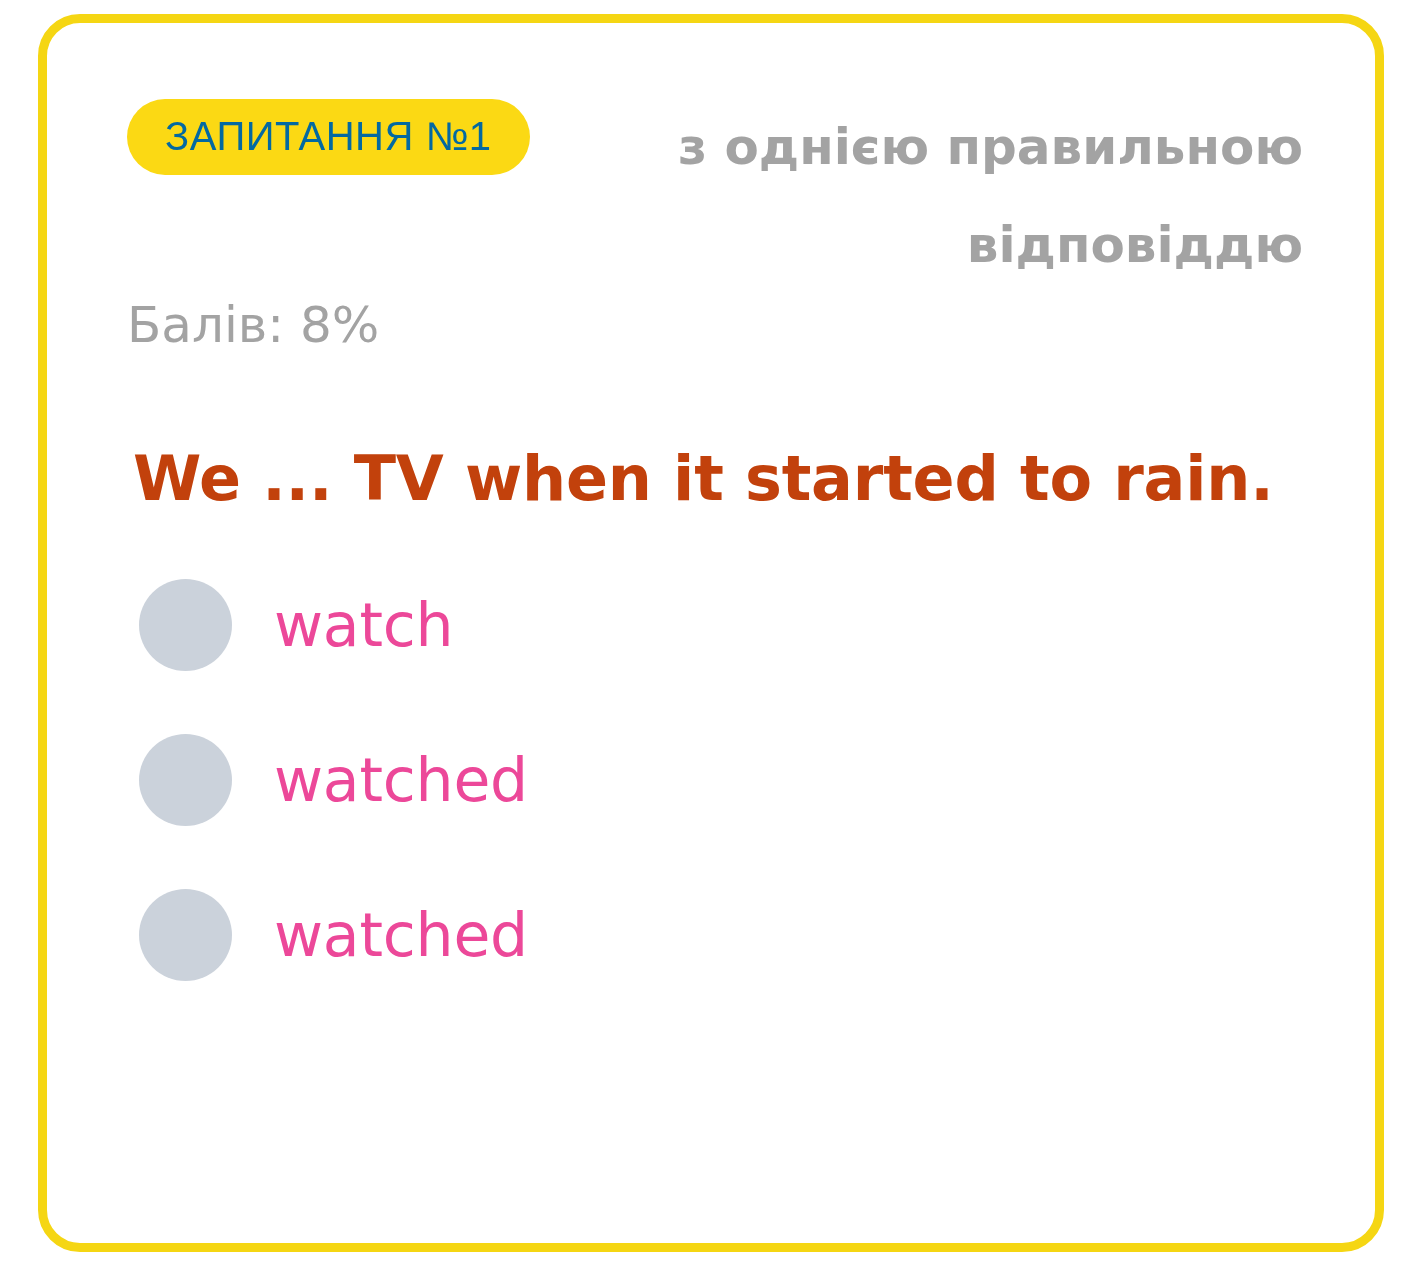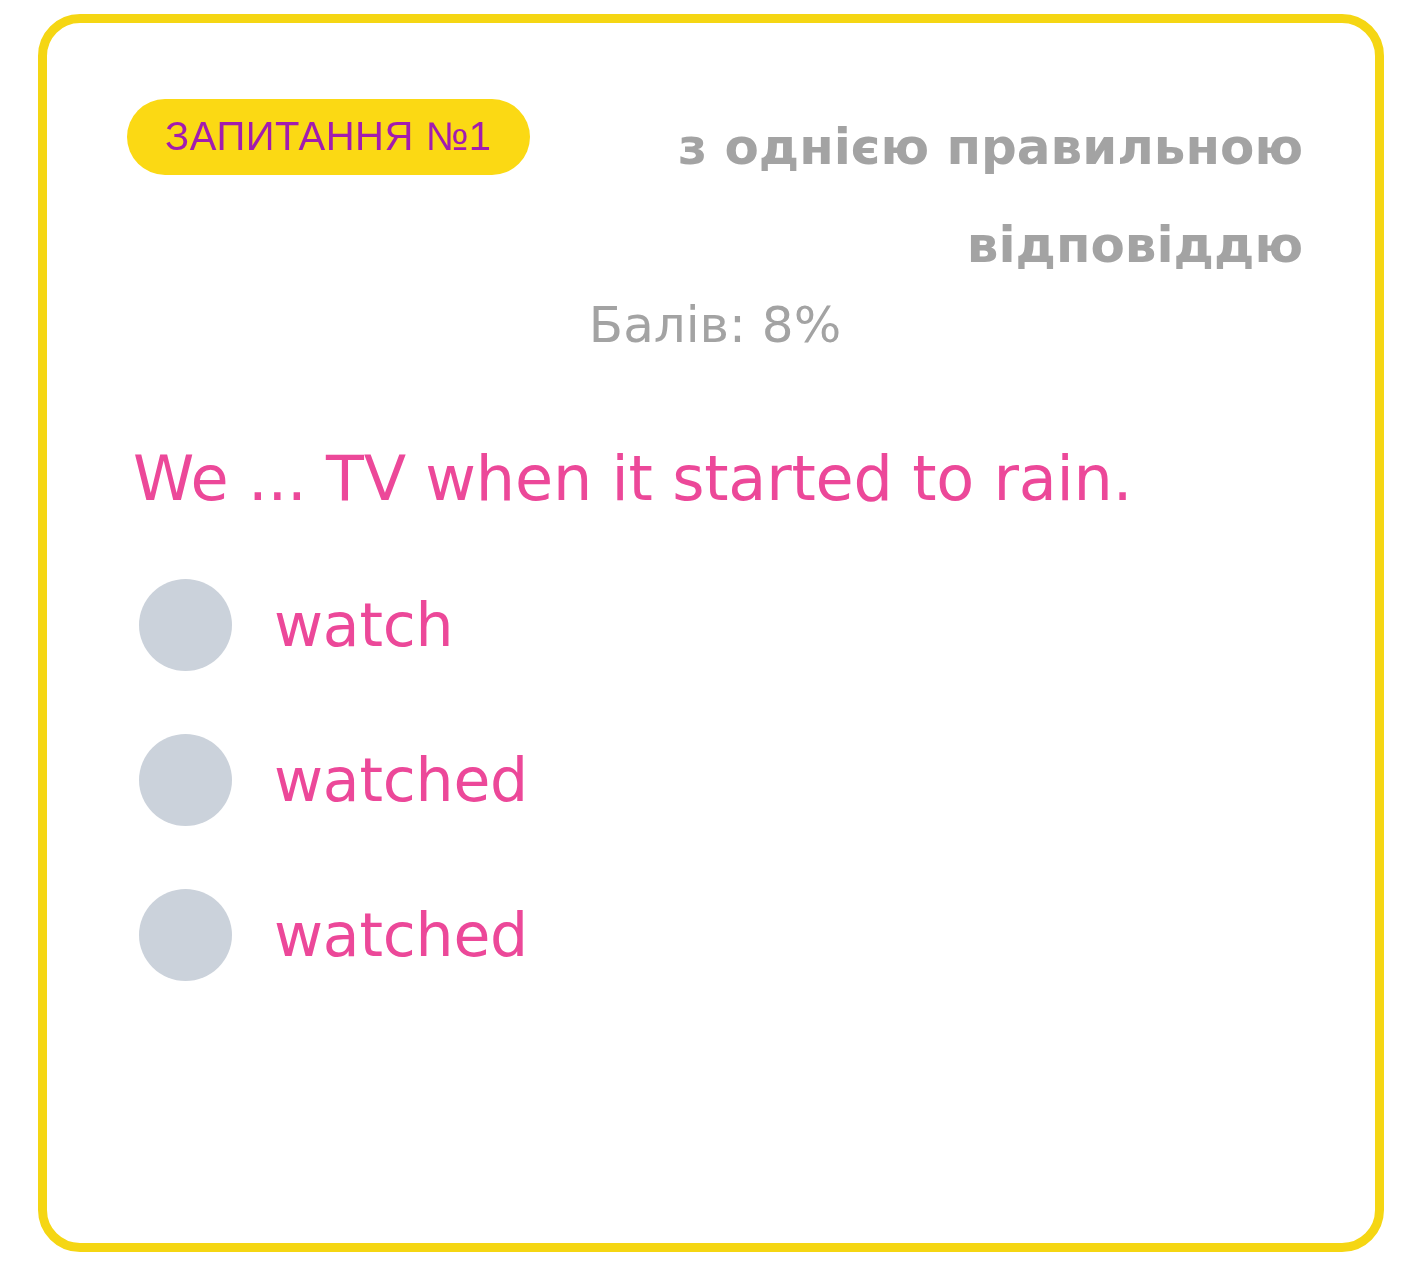--- a/index.html
+++ b/index.html
@@ -30,21 +30,21 @@
   .card-header {
     position: relative;
     padding: 76px 72px 0 80px;
     text-align: right;
     line-height: 1.0;
   }
 
   .question-badge {
     float: left;
     background: #FBD914;
-    color: #a21caf;
+    color: #0369a1;
     border-radius: 44px;
     font-size: 40px;
     font-weight: 400;
     letter-spacing: 0.5px;
     padding: 17px 38px 19px 38px;
     line-height: 1;
     white-space: nowrap;
     font-family: "Liberation Sans", "DejaVu Sans", sans-serif;
     margin: 0 0 0 0;
   }
@@ -57,37 +57,37 @@
     font-family: "DejaVu Sans", "Liberation Sans", sans-serif;
   }
 
   .meta-type {
     display: inline;
   }
 
   .score-line {
     display: block;
     clear: none;
-    text-align: center;
+    text-align: left;
     color: #A3A3A3;
     font-size: 50px;
     line-height: 1.0;
     margin-top: 6px;
   }
 
   .header-clear { clear: both; height: 0; }
 
   
   .question-stem {
     margin: 0;
     padding: 96px 72px 0 86px;
     font-size: 62px;
     line-height: 1.05;
-    color: #ec4899;
-    font-weight: 400;
+    color: #c2410c;
+    font-weight: 700;
     letter-spacing: -0.2px;
   }
 
   
   .options-list {
     list-style: none;
     margin: 0;
     padding: 66px 0 0 92px;
   }
 

